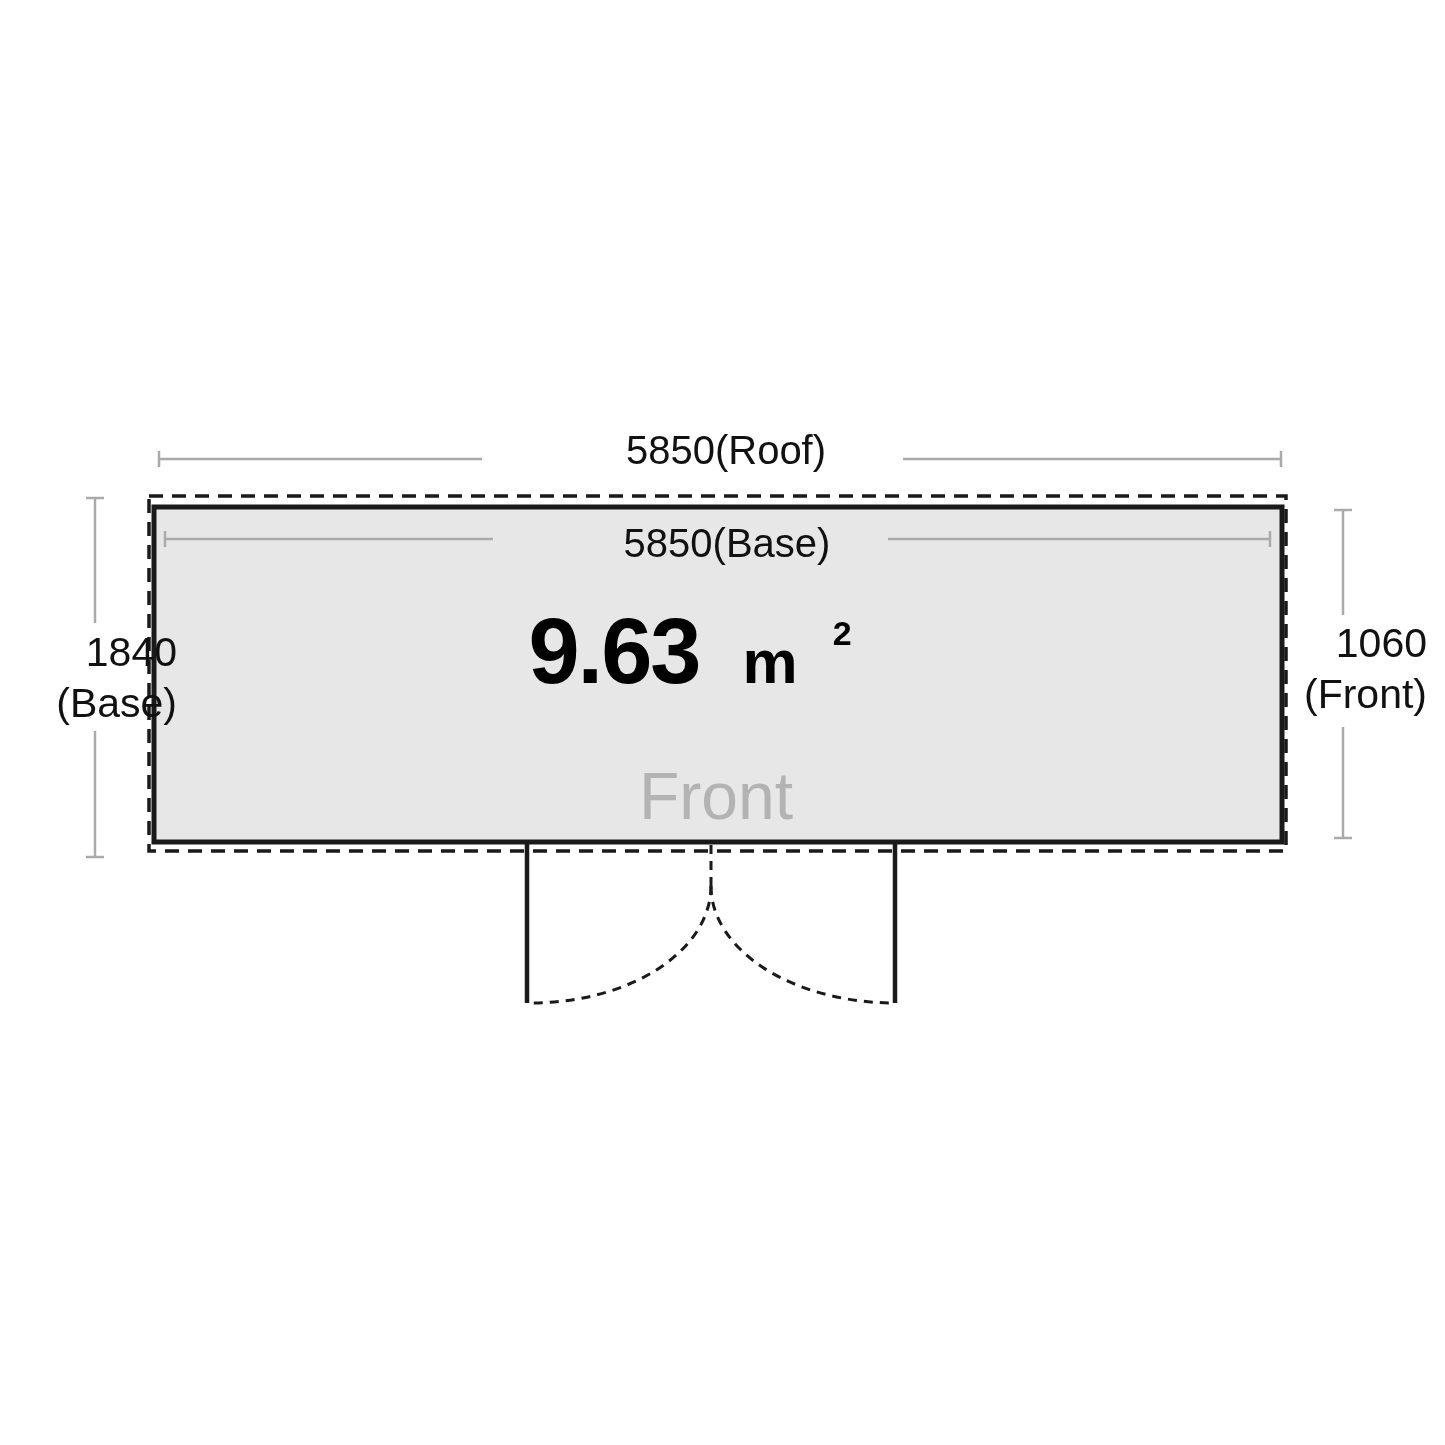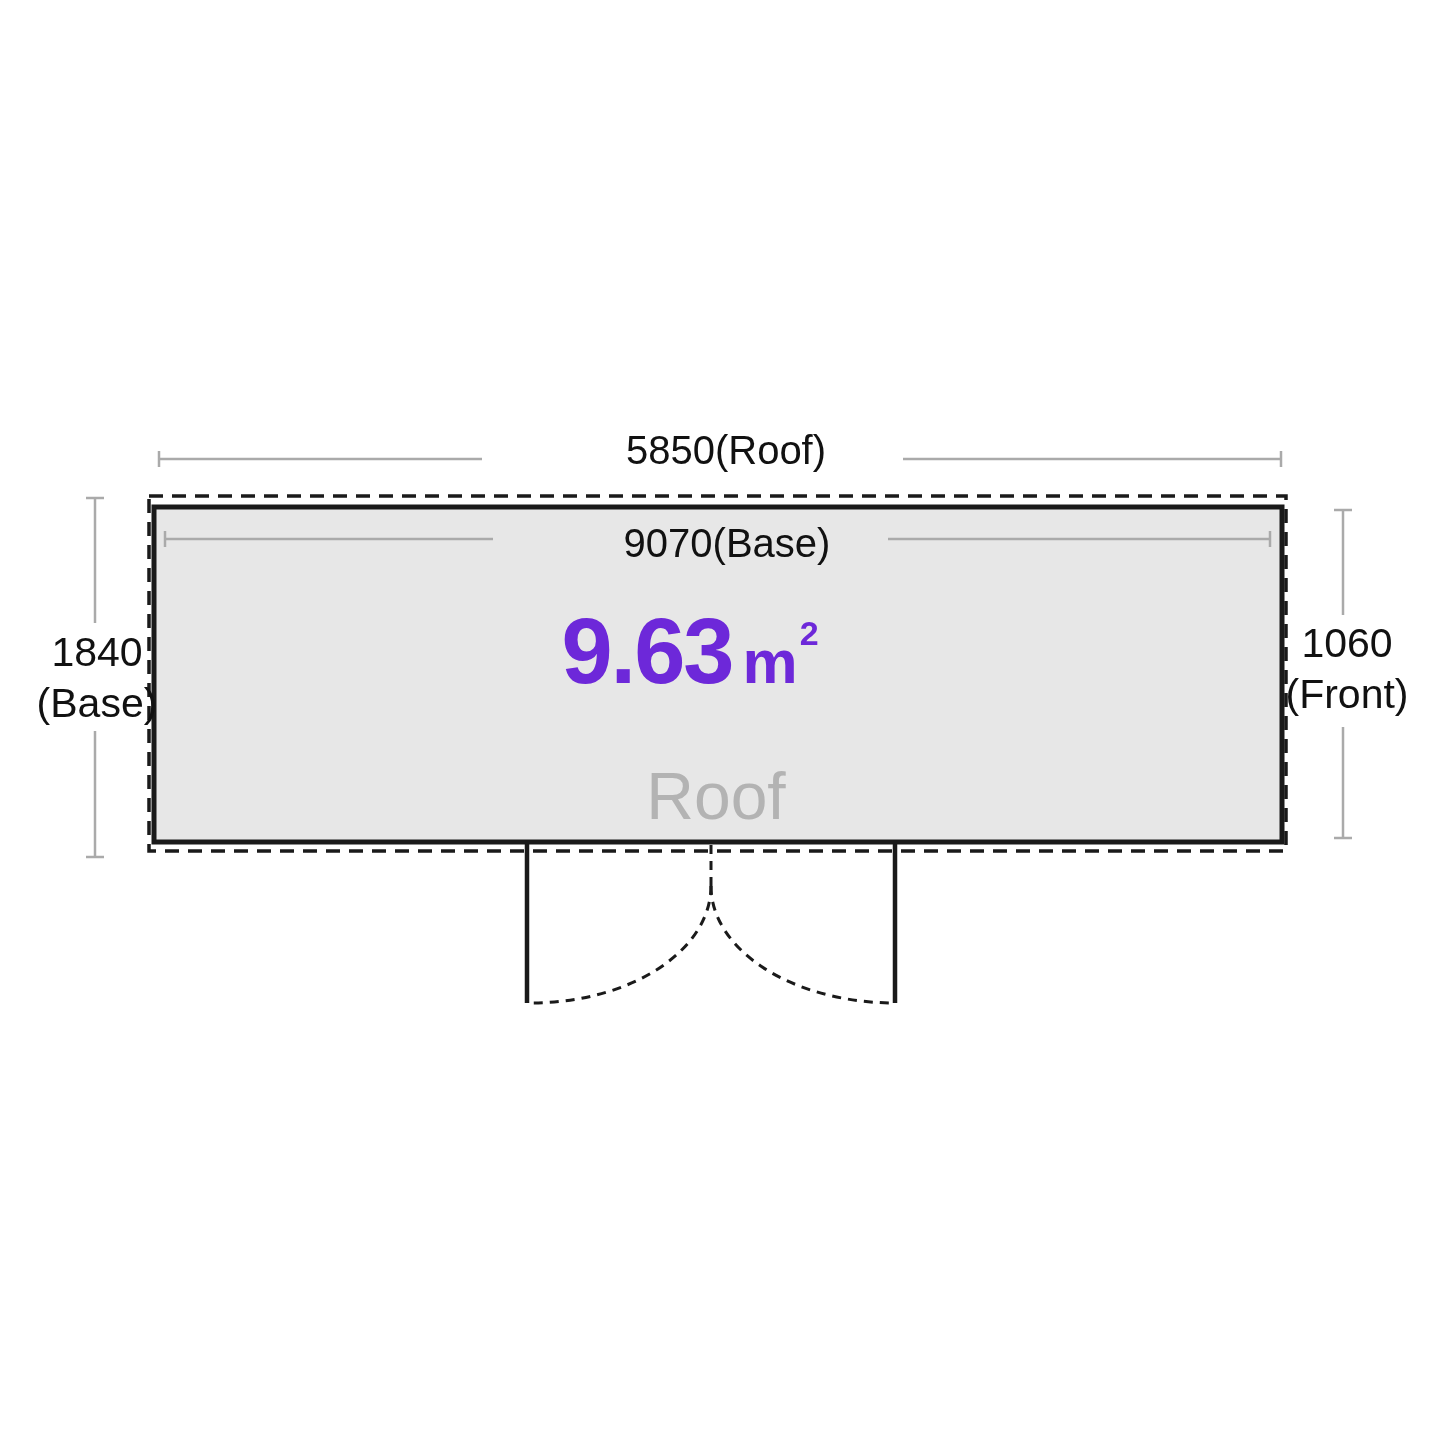--- a/index.html
+++ b/index.html
@@ -19,28 +19,29 @@
   .floor-rect   { fill: #e7e7e7; stroke: #1a1a1a; stroke-width: 5; }
   .dim-line     { fill: none; stroke: #aaaaaa; stroke-width: 2.5; }
   .door-jamb    { fill: none; stroke: #1a1a1a; stroke-width: 4.5; }
   .door-dash    { fill: none; stroke: #1a1a1a; stroke-width: 3; stroke-dasharray: 9 7; }
 
   
   .label { position: absolute; color: #111111; }
   .dim-label { font-size: 40px; line-height: 1; text-align: center; }
   .roof-width-label  { left: 576px; top: 430px; width: 300px; }
   .base-width-label  { left: 577px; top: 523px; width: 300px; }
-  .side-label { font-size: 41px; line-height: 1.25; text-align: center; }
+  .side-label { font-size: 41px; line-height: 1.25; text-align: right; }
   .left-depth-label  { left: 17px;   top: 627px; width: 160px; }
   .right-depth-label { left: 1267px; top: 618px; width: 160px; }
 
   .area-label {
     position: absolute; left: 440px; top: 605px; width: 500px;
     display: flex; justify-content: center; align-items: baseline;
-    color: #6d28d9;
+    color: #000000;
+    gap: 33px;
   }
   .area-value { font-size: 92px; font-weight: bold; line-height: 1; letter-spacing: -2px; }
   .area-unit  { font-size: 62px; font-weight: bold; line-height: 1; margin-left: 10px; }
   .area-sup   { font-size: 34px; font-weight: bold; line-height: 1; position: relative; top: -38px; margin-left: 2px; }
 
   .front-label {
     position: absolute; left: 566px; top: 763px; width: 300px;
     text-align: center; font-size: 66px; line-height: 1; color: #b3b3b3;
   }
 </style>
@@ -67,33 +68,33 @@
     <path class="door-jamb" d="M895 843 V1003"></path>
 
     <path class="door-dash" d="M711 845 V886"></path>
 
     <path class="door-dash" d="M711 886 A180 117 0 0 1 531 1003"></path>
     <path class="door-dash" d="M711 886 A184 117 0 0 0 895 1003"></path>
   </svg>
 
   <div class="label dim-label roof-width-label">5850(Roof)</div>
 
-  <div class="label dim-label base-width-label">9070(Base)</div>
+  <div class="label dim-label base-width-label">5850(Base)</div>
 
   <div class="label side-label left-depth-label">
     <div>1840</div>
     <div>(Base)</div>
   </div>
 
   <div class="label side-label right-depth-label">
     <div>1060</div>
     <div>(Front)</div>
   </div>
 
   <div class="area-label">
     <span class="area-value">9.63</span>
     <span class="area-unit">m</span>
     <span class="area-sup">2</span>
   </div>
 
-  <div class="front-label">Roof</div>
+  <div class="front-label">Front</div>
 
 </div>
 
 </body></html>

